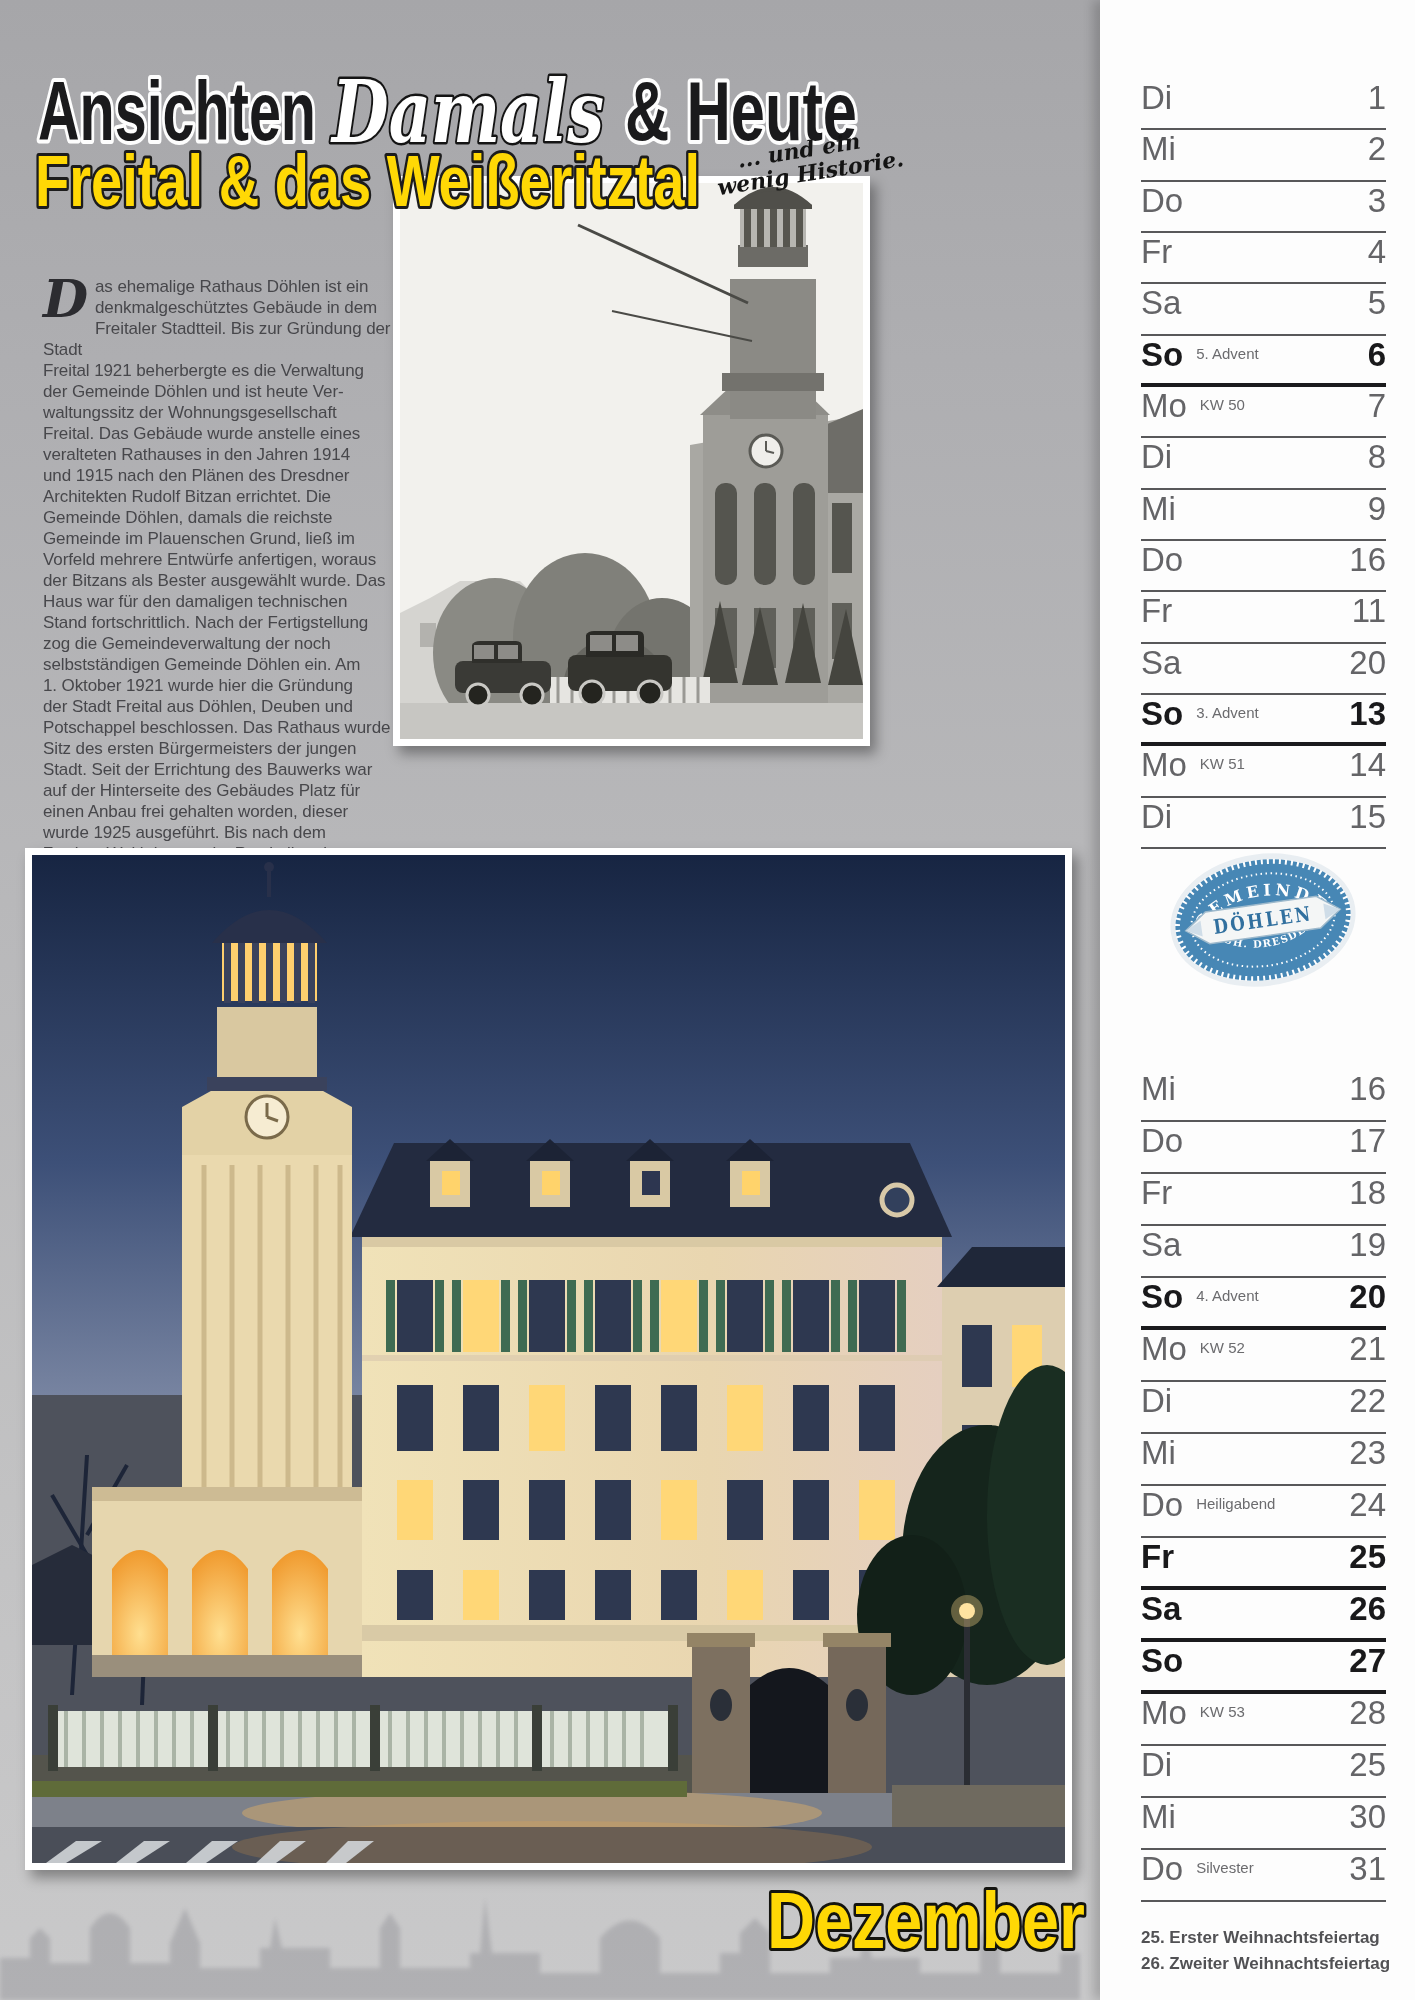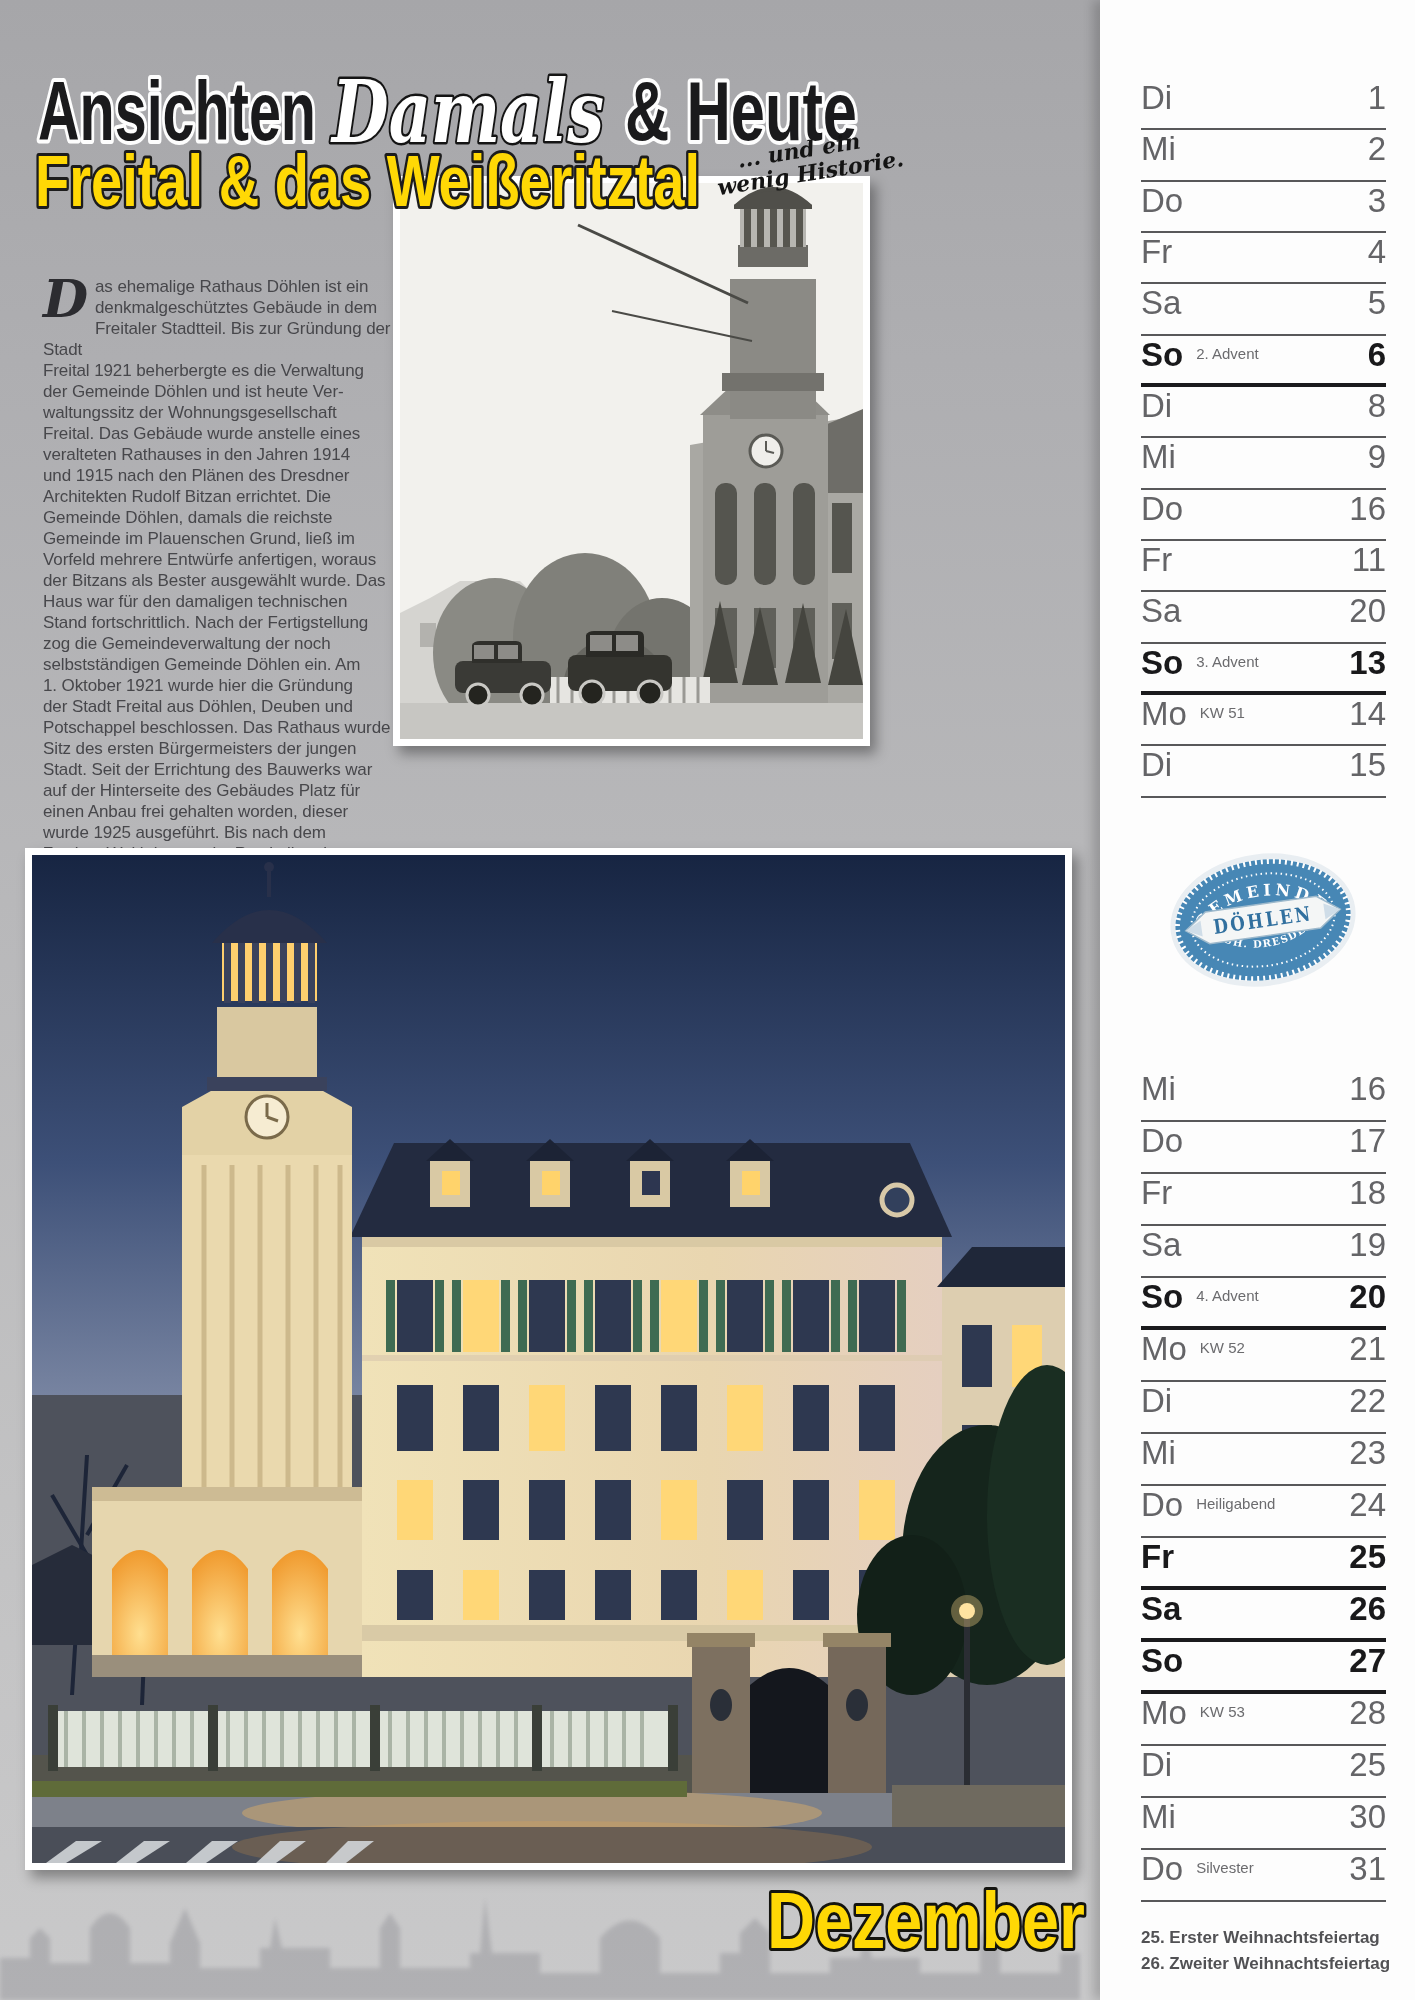--- a/index.html
+++ b/index.html
@@ -464,22 +464,26 @@
       </div>
       <div class="cal-row b1">
         <span class="cal-day">Fr</span>
         <span class="cal-num">4</span>
       </div>
       <div class="cal-row b1">
         <span class="cal-day">Sa</span>
         <span class="cal-num">5</span>
       </div>
       <div class="cal-row b1 bold">
-        <span class="cal-day">So<span class="cal-sub">2. Advent</span></span>
+        <span class="cal-day">So<span class="cal-sub">5. Advent</span></span>
         <span class="cal-num">6</span>
+      </div>
+      <div class="cal-row b1">
+        <span class="cal-day">Mo<span class="cal-sub">KW 50</span></span>
+        <span class="cal-num">7</span>
       </div>
       <div class="cal-row b1">
         <span class="cal-day">Di</span>
         <span class="cal-num">8</span>
       </div>
       <div class="cal-row b1">
         <span class="cal-day">Mi</span>
         <span class="cal-num">9</span>
       </div>
       <div class="cal-row b1">

